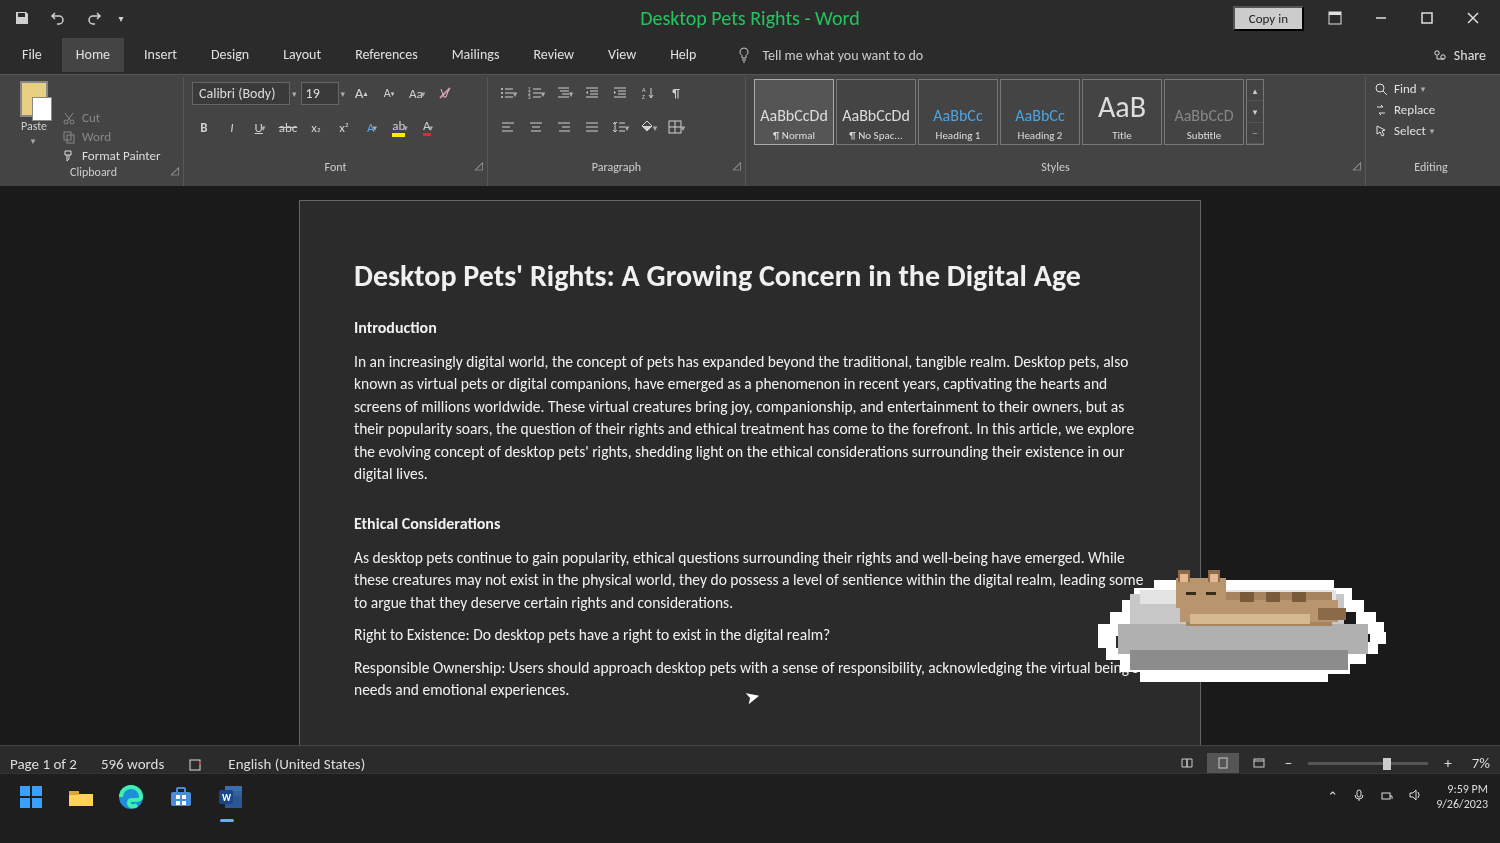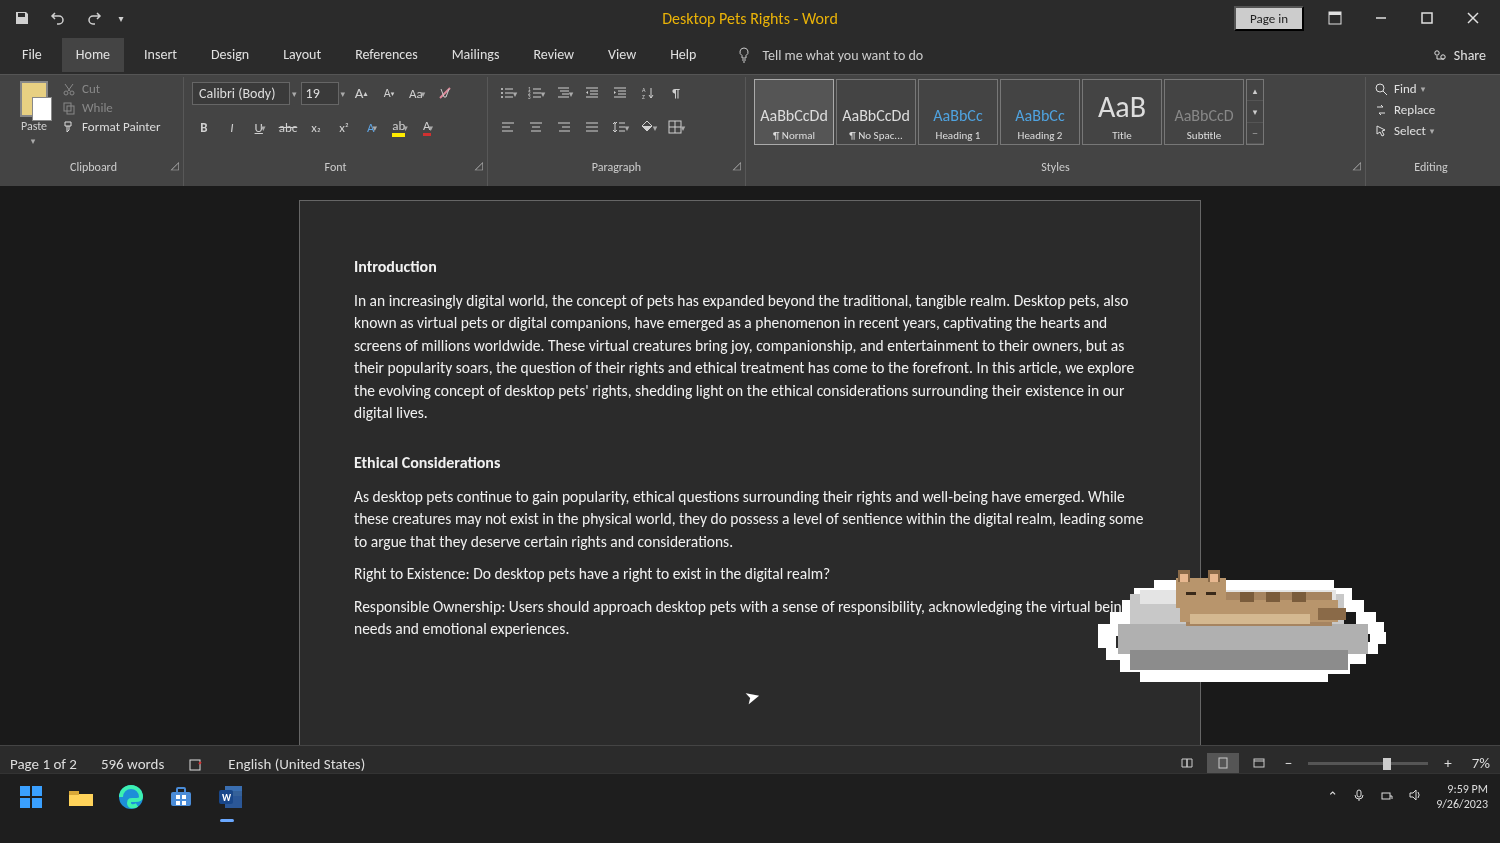--- a/index.html
+++ b/index.html
@@ -2,21 +2,21 @@
 <html><head>
 <meta charset="utf-8">
 <style>
 * { margin: 0; padding: 0; box-sizing: border-box; font-family: 'Segoe UI', Calibri, sans-serif; }
 html, body { width: 1500px; height: 843px; background: #1a1a1a; color: #e0e0e0; overflow: hidden; user-select: none; }
 
 
 .titlebar { height: 36px; background: #2b2b2b; display: flex; align-items: center; padding: 0 4px; position: relative; }
 .qat { display: flex; gap: 0; align-items: center; }
 .qat-btn { width: 36px; height: 30px; display: flex; align-items: center; justify-content: center; color: #d0d0d0; }
-.title-center { position: absolute; left: 50%; transform: translateX(-50%); font-size: 16px; color: #eab308; }
+.title-center { position: absolute; left: 50%; transform: translateX(-50%); font-size: 20px; color: #22c55e; }
 .title-right { margin-left: auto; display: flex; align-items: center; gap: 0; }
 .sign-in { background: #cccccc; color: #222; padding: 3px 14px; font-size: 13px; margin-right: 8px; }
 .sys-btn { width: 46px; height: 30px; display: flex; align-items: center; justify-content: center; color: #e0e0e0; }
 
 
 .ribbon-tabs { height: 38px; background: #2b2b2b; display:flex; align-items:center; padding: 0 8px; gap: 6px; }
 .rtab { padding: 8px 14px 9px; font-size: 14px; color: #e0e0e0; }
 .rtab.active { background: #444; }
 .tellme-wrap { display:flex; align-items:center; gap: 10px; margin-left: 20px; color: #ccc; }
 .tellme-input { background: transparent; border: none; color: #ccc; font-size: 14px; width: 240px; }
@@ -112,21 +112,21 @@
     </div>
     <div class="qat-btn">
       <svg class="i" viewBox="0 0 16 16">
           <path fill="none" stroke="currentColor" stroke-width="1.5" d="M11 3l3 3-3 3M14 6H7a4 4 0 0 0 0 8h2"></path>
         </svg>
     </div>
     <div class="qat-btn" style="width:18px;font-size:10px;">▾</div>
   </div>
   <div class="title-center">Desktop Pets Rights  -  Word</div>
   <div class="title-right">
-    <button class="sign-in">Page in</button>
+    <button class="sign-in">Copy in</button>
     <div class="sys-btn">
       <svg class="i14" viewBox="0 0 14 14">
           <rect x="1" y="1" width="12" height="12" fill="none" stroke="currentColor"></rect>
           <rect x="1" y="1" width="12" height="3" fill="currentColor"></rect>
         </svg>
     </div>
     <div class="sys-btn">
       <svg class="i14" viewBox="0 0 14 14">
           <line x1="2" y1="7" x2="12" y2="7" stroke="currentColor" stroke-width="1.5"></line>
         </svg>
@@ -178,35 +178,35 @@
 
 <div class="ribbon">
 
   <div class="rgroup" style="width:180px;">
     <div class="rgroup-body">
       <div class="paste-big rbtn" style="height:auto;">
         <div class="paste-icon"></div>
         <span style="font-size:12px;">Paste</span>
         <span class="dd">▾</span>
       </div>
-      <div class="col" style="gap:4px;padding-top:2px;">
+      <div class="col" style="gap:4px;padding-top:2px;margin-top:29px;">
         <div class="clip-row">
           <svg class="i14" viewBox="0 0 14 14">
               <circle cx="4" cy="11" r="2" fill="none" stroke="currentColor"></circle>
               <circle cx="10" cy="11" r="2" fill="none" stroke="currentColor"></circle>
               <path d="M3 2l5 7M11 2l-5 7" stroke="currentColor"></path>
             </svg>
           <span>Cut</span>
         </div>
         <div class="clip-row">
           <svg class="i14" viewBox="0 0 14 14">
               <rect x="2" y="2" width="7" height="8" fill="none" stroke="currentColor"></rect>
               <rect x="5" y="5" width="7" height="8" fill="none" stroke="currentColor"></rect>
             </svg>
-          <span>While</span>
+          <span>Word</span>
         </div>
         <div class="clip-row active">
           <svg class="i14" viewBox="0 0 14 14">
               <path d="M3 2h6v4H3zM5 6v6l2-2V6" fill="none" stroke="currentColor"></path>
             </svg>
           <span>Format Painter</span>
         </div>
       </div>
     </div>
     <div class="rgroup-name"><span>Clipboard</span><span class="rlaunch">◿</span></div>
@@ -440,20 +440,21 @@
       </div>
     </div>
     <div class="rgroup-name"><span>Editing</span></div>
   </div>
 </div>
 
 <div class="collapse-btn">⋀</div>
 
 <div class="doc-area">
   <div class="page">
+    <h1 class="doc-title">Desktop Pets' Rights: A Growing Concern in the Digital Age</h1>
     <h3 class="doc-h">Introduction</h3>
     <p class="doc-p">In an increasingly digital world, the concept of pets has expanded beyond the traditional, tangible realm. Desktop pets, also known as virtual pets or digital companions, have emerged as a phenomenon in recent years, captivating the hearts and screens of millions worldwide. These virtual creatures bring joy, companionship, and entertainment to their owners, but as their popularity soars, the question of their rights and ethical treatment has come to the forefront. In this article, we explore the evolving concept of desktop pets' rights, shedding light on the ethical considerations surrounding their existence in our digital lives.</p>
     <h3 class="doc-h" style="margin-top:18px;">Ethical Considerations</h3>
     <p class="doc-p tight">As desktop pets continue to gain popularity, ethical questions surrounding their rights and well-being have emerged. While these creatures may not exist in the physical world, they do possess a level of sentience within the digital realm, leading some to argue that they deserve certain rights and considerations.</p>
     <p class="doc-p tight">Right to Existence: Do desktop pets have a right to exist in the digital realm?</p>
     <p class="doc-p tight">Responsible Ownership: Users should approach desktop pets with a sense of responsibility, acknowledging the virtual being's needs and emotional experiences.</p>
   </div>
 
   <div class="cursor">➤</div>
 

